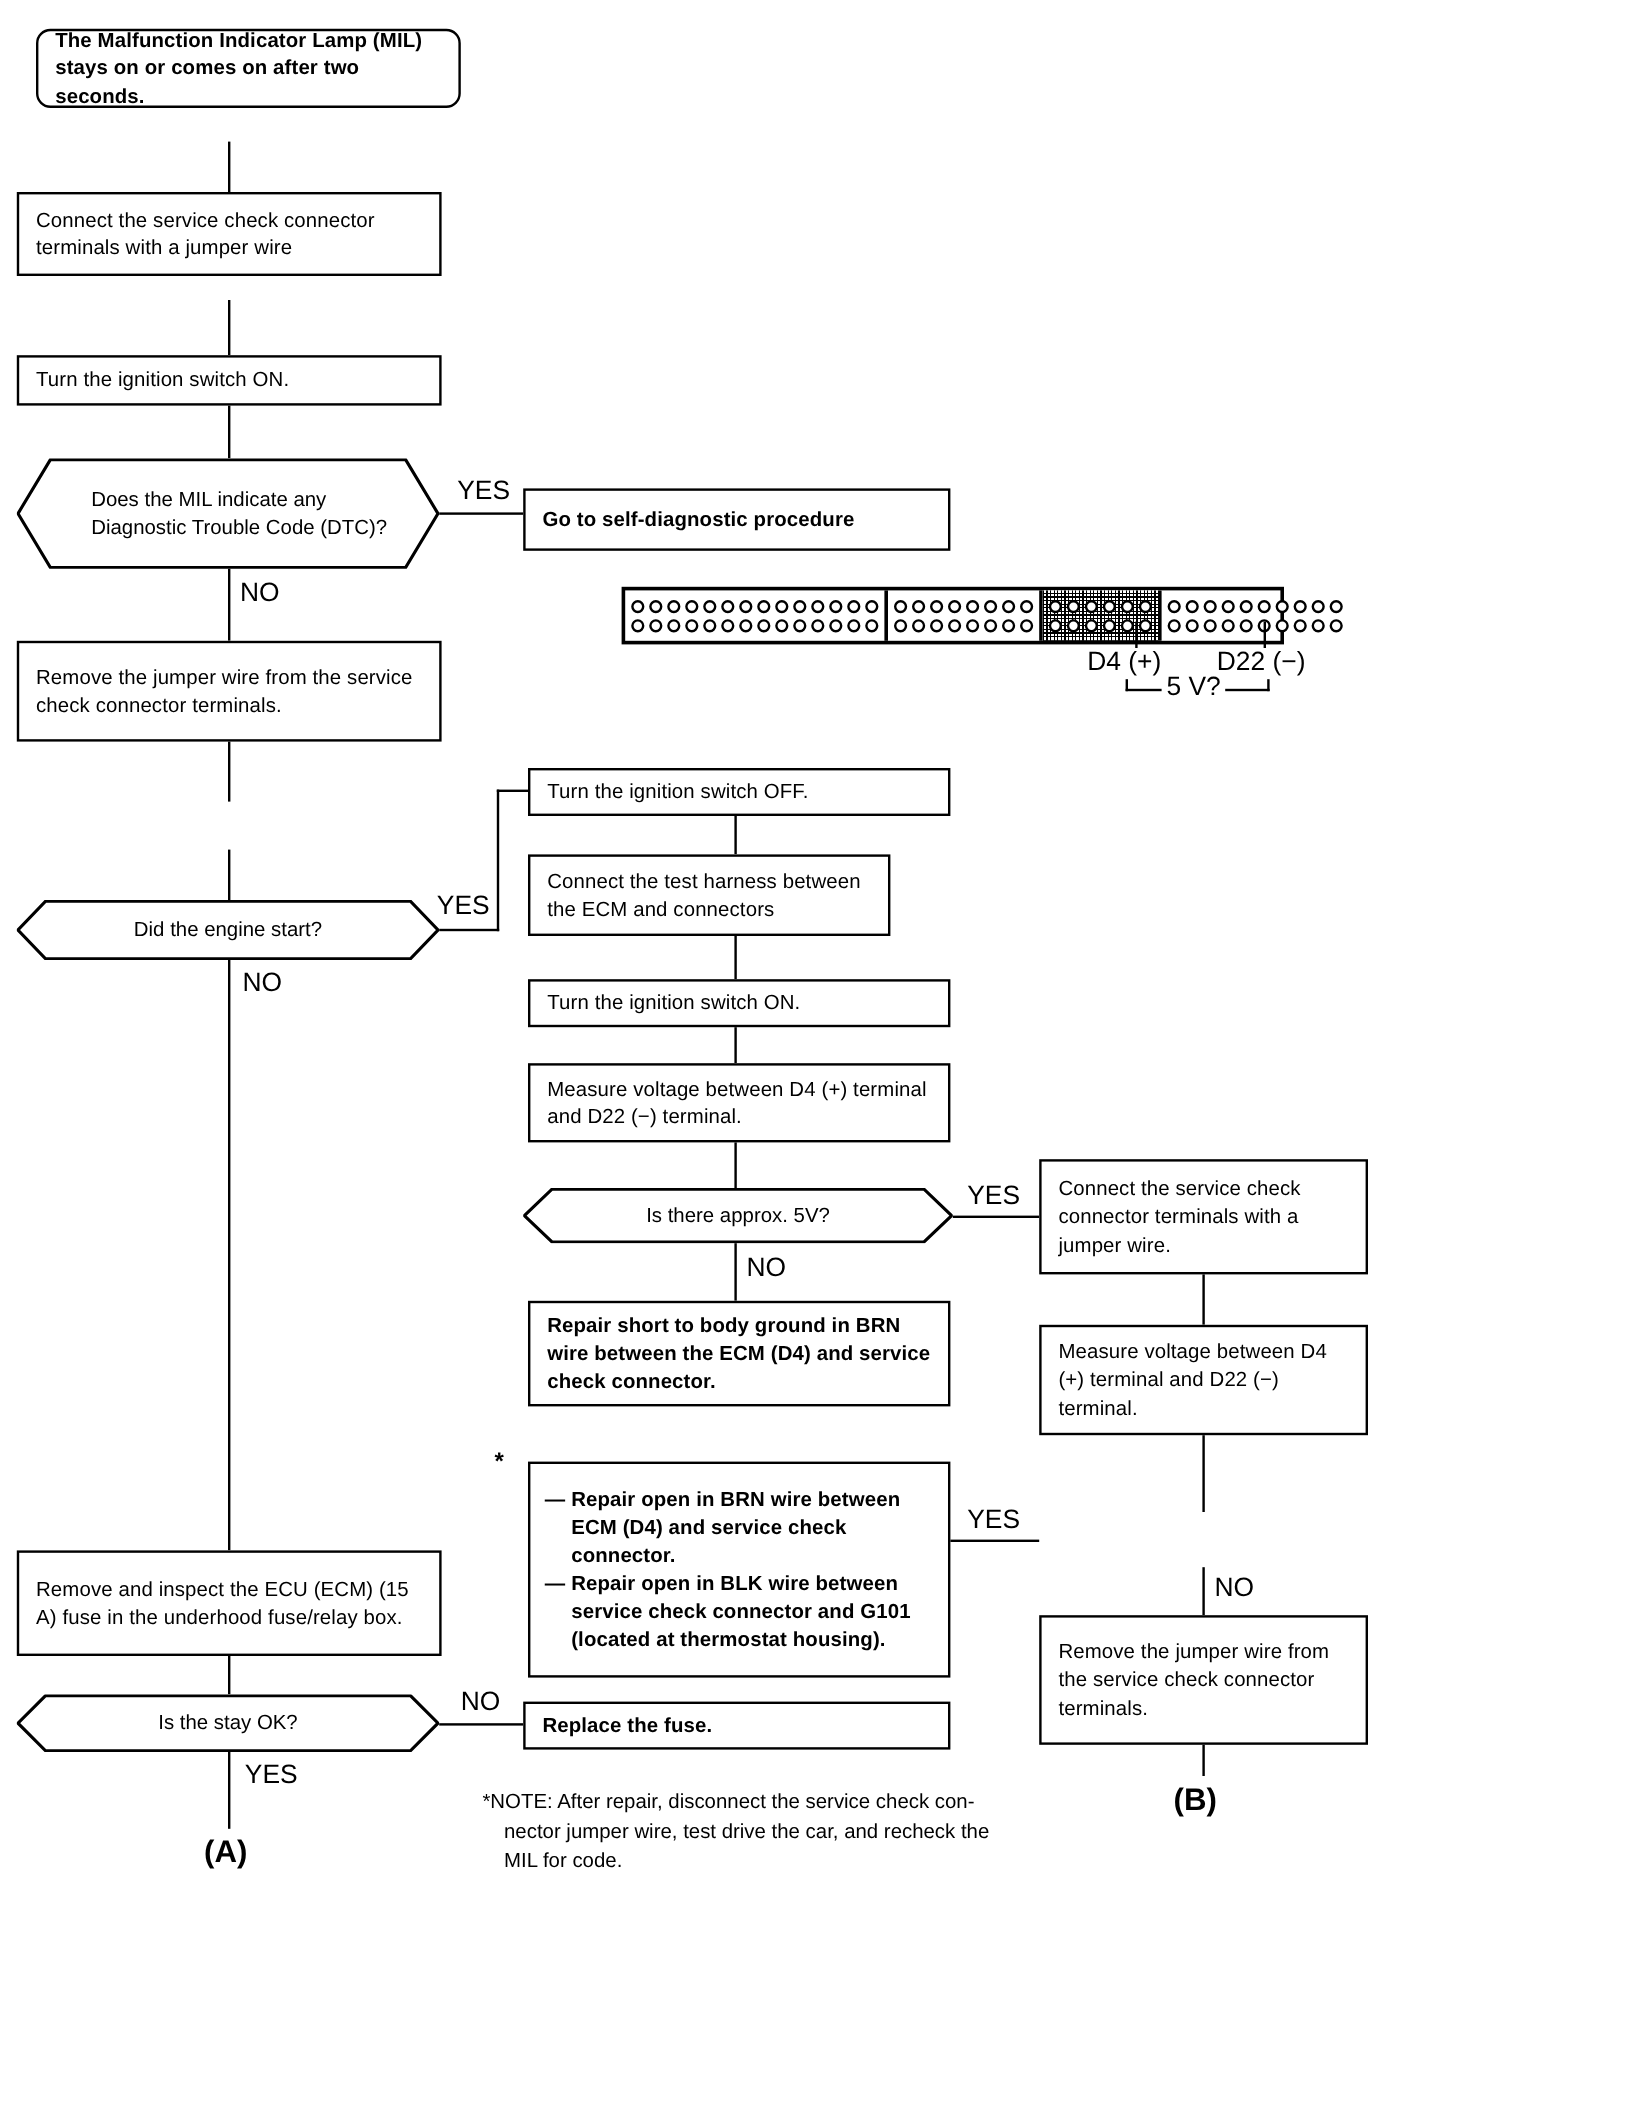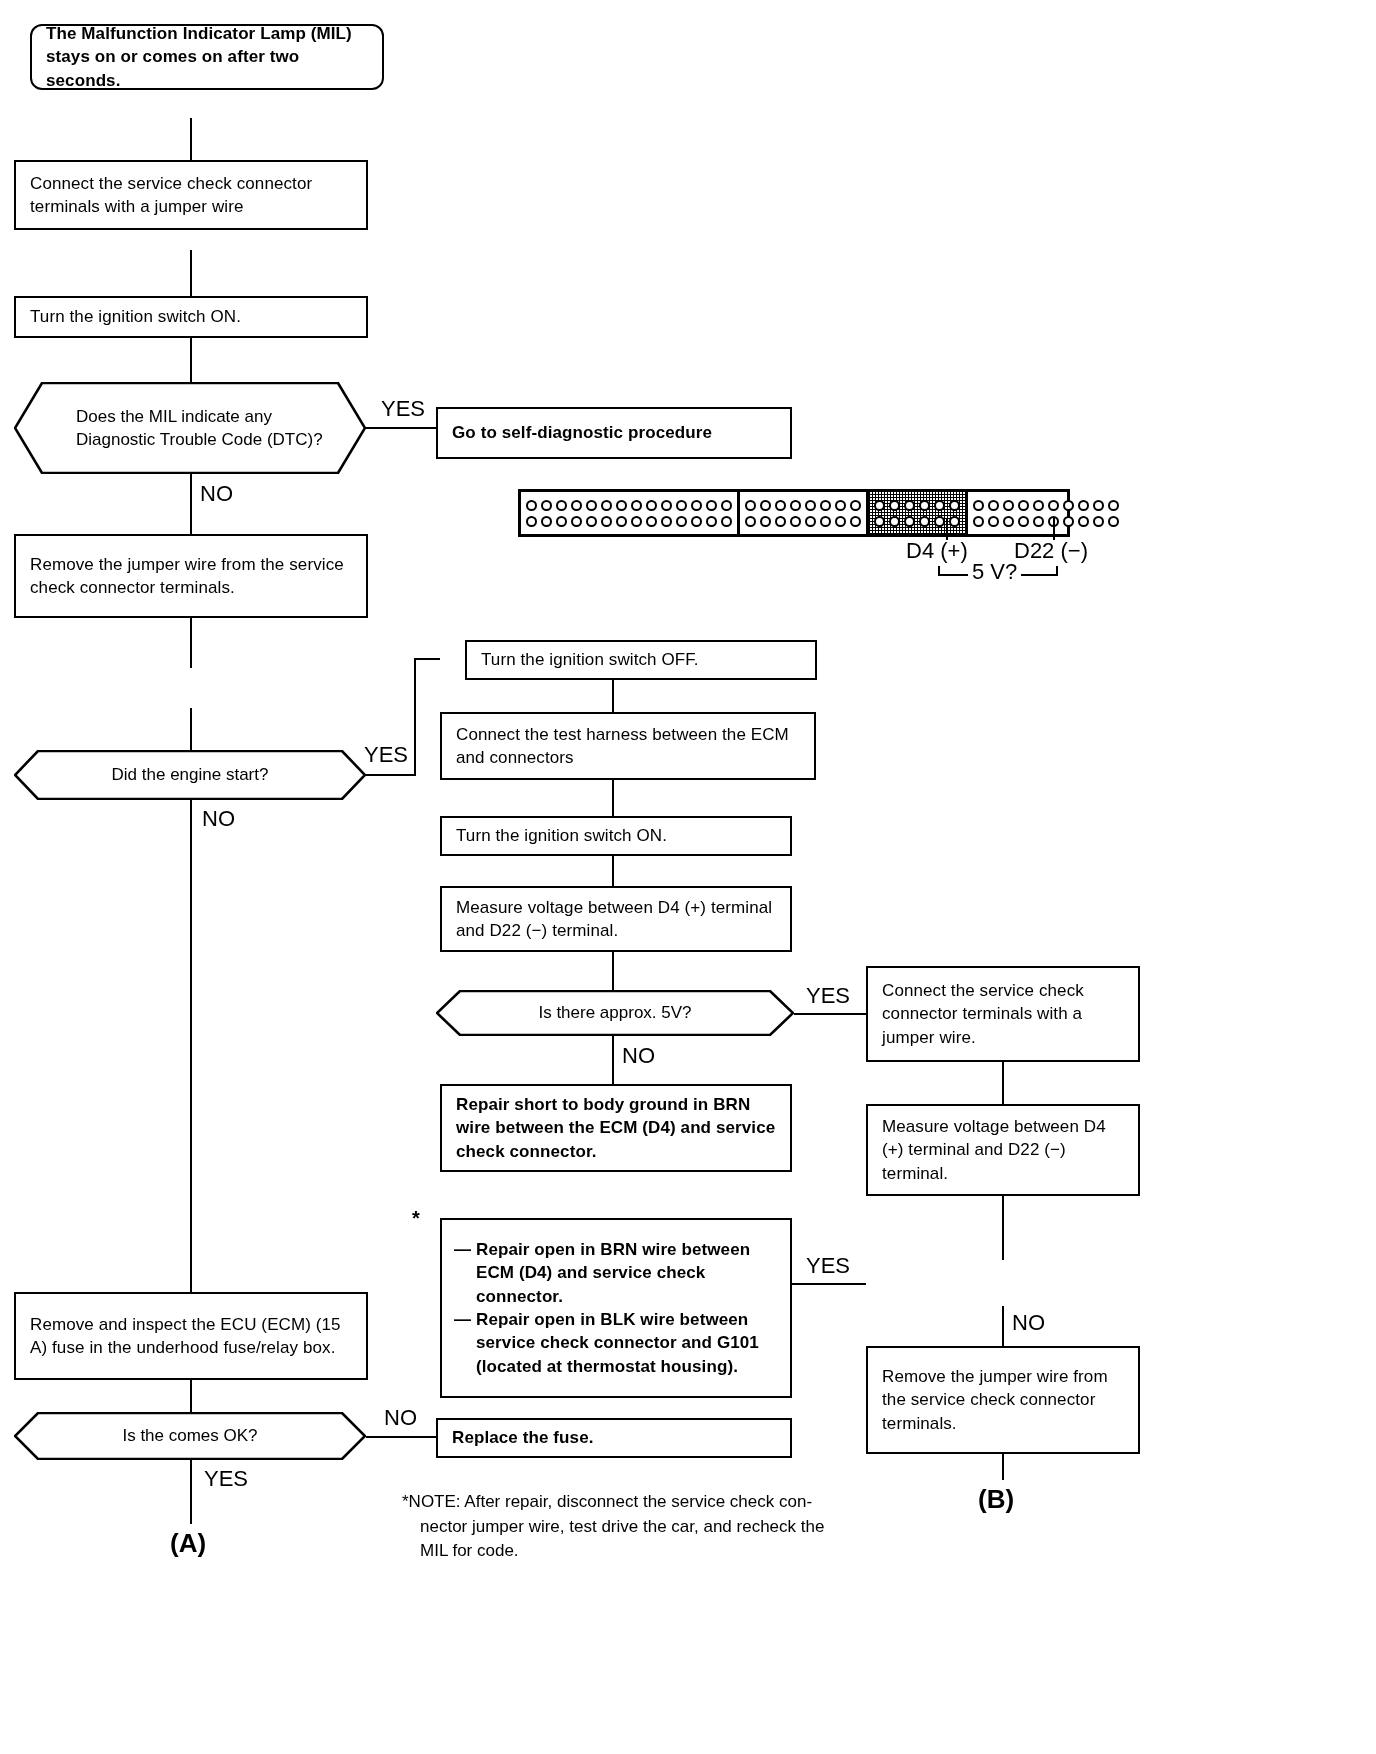--- a/index.html
+++ b/index.html
@@ -196,21 +196,21 @@
 
   <div class="box" style="left:14px; top:1292px; width:354px; height:88px;">
     <span class="txt">Remove and inspect the ECU (ECM) (15 A) fuse in the underhood fuse/relay box.</span>
   </div>
   <div class="line vline" style="left:190px; top:1380px; height:32px;"></div>
 
   <div class="hex" style="left:14px; top:1412px; width:352px; height:48px;">
     <svg class="hexbg" viewBox="0 0 352 48" preserveAspectRatio="none">
       <polygon points="24,1 328,1 351,24 328,47 24,47 1,24" fill="#fff" stroke="#000" stroke-width="2.6" vector-effect="non-scaling-stroke"></polygon>
     </svg>
-    <span class="hextxt">Is the comes OK?</span>
+    <span class="hextxt">Is the stay OK?</span>
   </div>
 
   <div class="line hline" style="left:366px; top:1436px; width:70px;"></div>
   <div class="lbl" style="left:384px; top:1405px;">NO</div>
   <div class="box bold" style="left:436px; top:1418px; width:356px; height:40px;">
     <span class="txt">Replace the fuse.</span>
   </div>
 
   <div class="line vline" style="left:190px; top:1460px; height:64px;"></div>
   <div class="lbl" style="left:204px; top:1466px;">YES</div>
@@ -319,26 +319,26 @@
     </div>
   </div>
 
   <div class="line vline" style="left:946px; top:518px; height:22px;"></div>
   <div class="line vline" style="left:1053px; top:518px; height:22px;"></div>
   <div class="lbl bold" style="left:906px; top:538px;">D4 (+)</div>
   <div class="lbl bold" style="left:1014px; top:538px;">D22 (−)</div>
   <div class="bracket" style="left:938px; top:566px; width:120px; border-bottom:none; border-top:2px solid #000; transform:scaleY(-1);"></div>
   <div class="lbl bold" style="left:968px; top:559px; background:#fff; padding:0 4px;">5 V?</div>
 
-  <div class="box" style="left:440px; top:640px; width:352px; height:40px;margin-left:25px;">
+  <div class="box" style="left:440px; top:640px; width:352px; height:40px;">
     <span class="txt">Turn the ignition switch OFF.</span>
   </div>
   <div class="line vline" style="left:612px; top:680px; height:32px;"></div>
 
-  <div class="box" style="left:440px; top:712px; width:376px; height:68px;">
+  <div class="box" style="left:440px; top:712px; width:302px; height:68px;">
     <span class="txt">Connect the test harness between the ECM and connectors</span>
   </div>
   <div class="line vline" style="left:612px; top:780px; height:36px;"></div>
 
   <div class="box" style="left:440px; top:816px; width:352px; height:40px;">
     <span class="txt">Turn the ignition switch ON.</span>
   </div>
   <div class="line vline" style="left:612px; top:856px; height:30px;"></div>
 
   <div class="box" style="left:440px; top:886px; width:352px; height:66px;">

